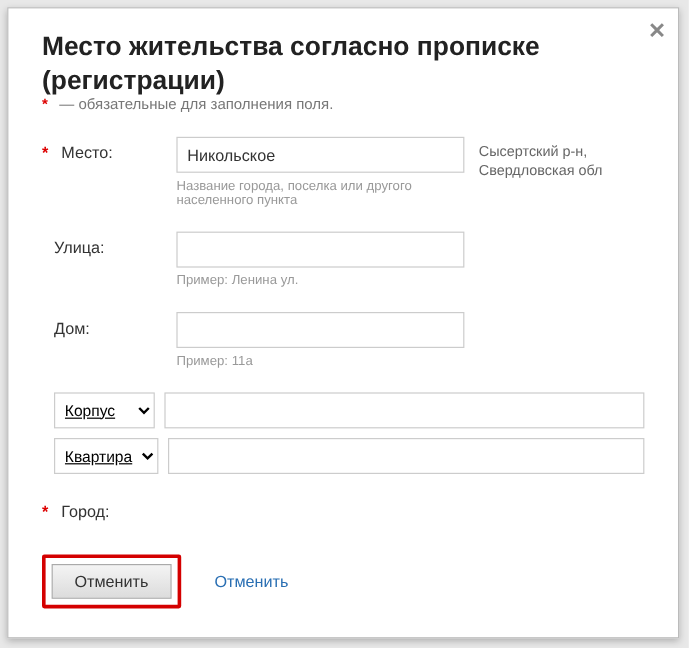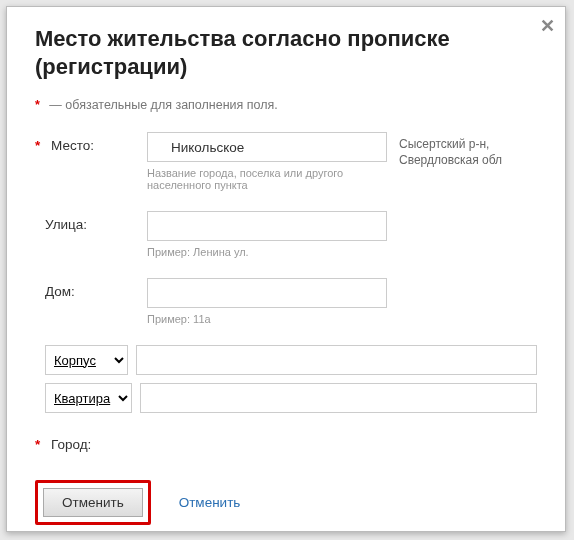--- a/index.html
+++ b/index.html
@@ -27,21 +27,20 @@
       font-size: 18px;
       color: #888;
       cursor: pointer;
       font-weight: bold;
     }
     h1.title {
       font-size: 22px;
       font-weight: bold;
       color: #222;
       line-height: 1.25;
-      margin-bottom: 18px;
       padding-right: 20px;
     }
     .required-note {
       font-size: 12.5px;
       color: #777;
       margin-bottom: 20px;
     }
     .req-star { color: #d00; font-weight: bold; margin-right: 6px; }
     .form-row {
       display: flex;
@@ -66,21 +65,21 @@
       padding-left: 12px;
       padding-top: 4px;
       font-size: 12px;
       color: #666;
       line-height: 1.35;
     }
     input[type=text] {
       width: 100%;
       height: 30px;
       border: 1px solid #ccc;
-      padding: 4px 23px;
+      padding: 4px 8px;
       font-size: 13.5px;
       color: #333;
     }
     .hint {
       font-size: 11px;
       color: #999;
       margin-top: 5px;
       margin-bottom: 14px;
     }
     .short-input { width: 86px; }

